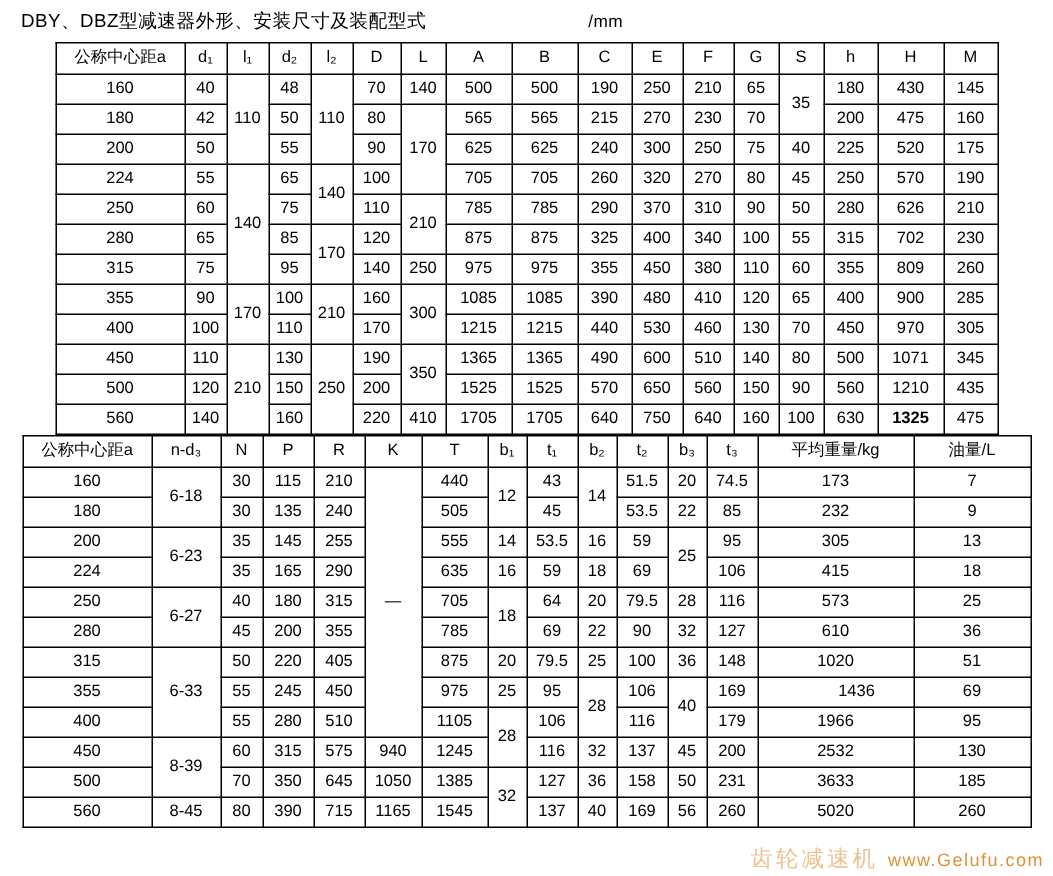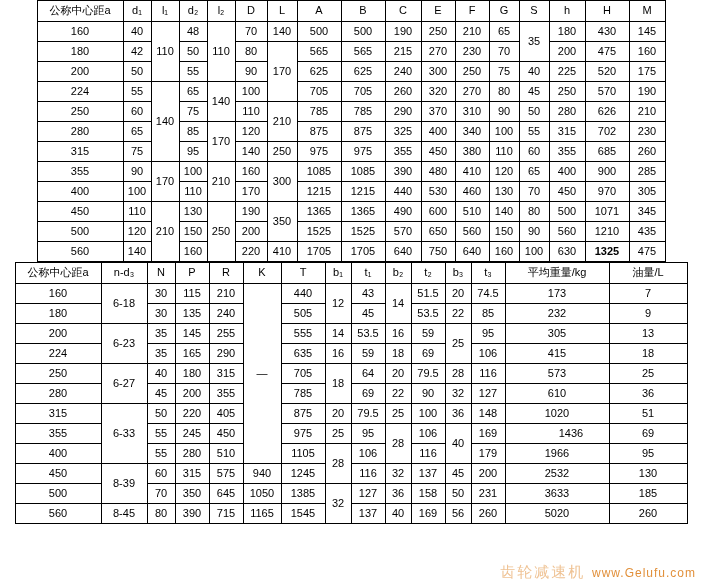--- a/index.html
+++ b/index.html
@@ -91,20 +91,24 @@
   }
   .dash {
     font-size: 13px;
   }
 </style>
 </head>
 <body>
 
 <div class="page">
 
+  <div class="title-row">
+    <span class="title-main">DBY、DBZ型减速器外形、安装尺寸及装配型式</span>
+    <span class="title-unit">/mm</span>
+  </div>
 
   <table class="spec t1" id="table1">
       <colgroup>
         <col style="width: 86px;">
         <col style="width: 28px;">
         <col style="width: 28px;">
         <col style="width: 28px;">
         <col style="width: 28px;">
         <col style="width: 32px;">
         <col style="width: 30px;">
@@ -251,21 +255,21 @@
           <td style="height: 19px;">140</td>
           <td style="height: 19px;">250</td>
           <td style="height: 19px;">975</td>
           <td style="height: 19px;">975</td>
           <td style="height: 19px;">355</td>
           <td style="height: 19px;">450</td>
           <td style="height: 19px;">380</td>
           <td style="height: 19px;">110</td>
           <td style="height: 19px;">60</td>
           <td style="height: 19px;">355</td>
-          <td style="height: 19px;">685</td>
+          <td style="height: 19px;">809</td>
           <td style="height: 19px;">260</td>
         </tr>
         <tr>
           <td style="height: 19px;">355</td>
           <td style="height: 19px;">90</td>
           <td rowspan="2" style="height: 19px;">170</td>
           <td style="height: 19px;">100</td>
           <td rowspan="2" style="height: 19px;">210</td>
           <td style="height: 19px;">160</td>
           <td rowspan="2" style="height: 19px;">300</td>

